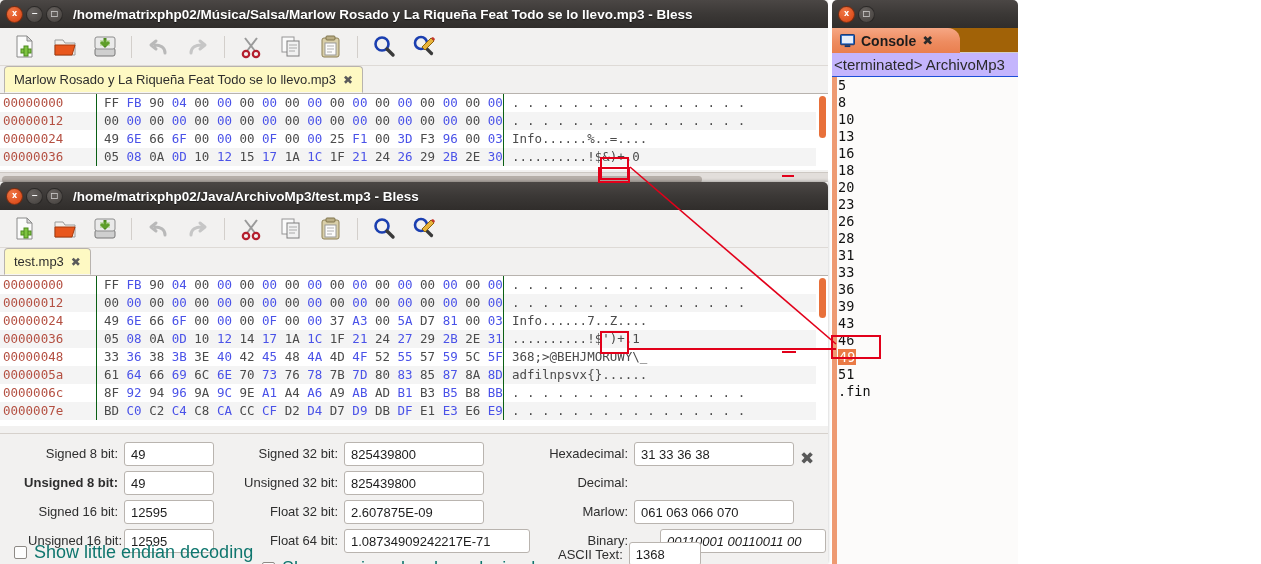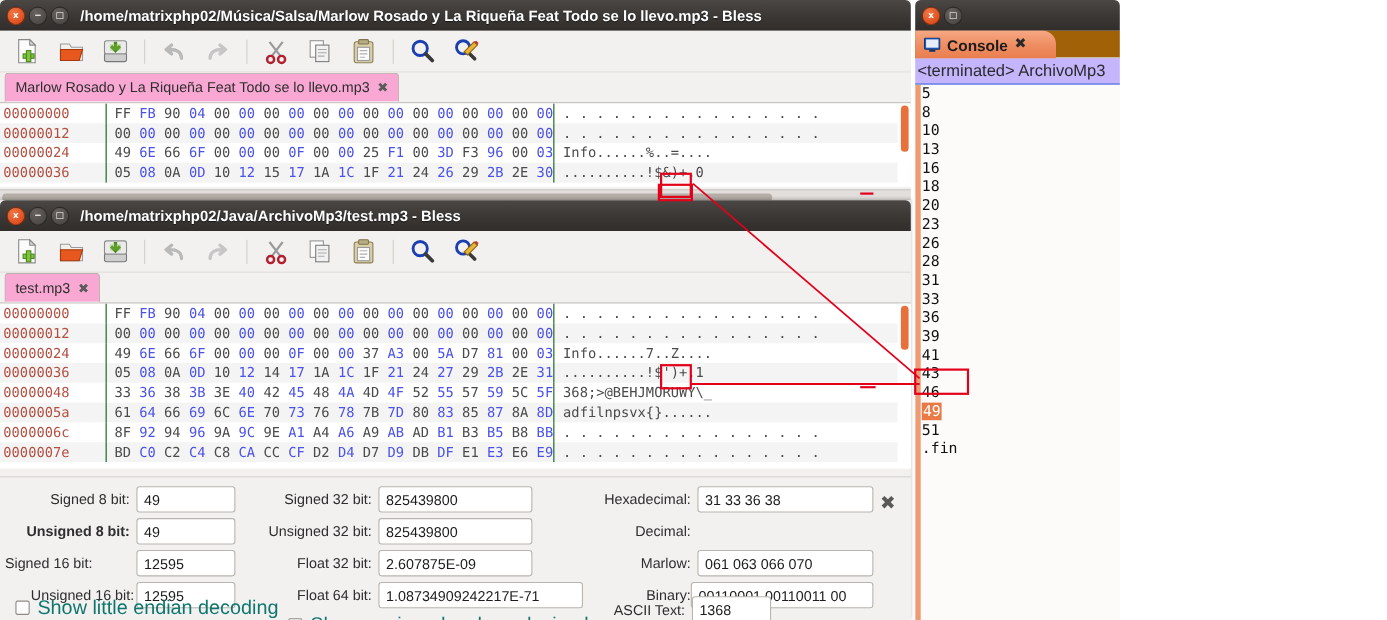--- a/index.html
+++ b/index.html
@@ -45,21 +45,21 @@
   .tbtn { width: 38px; height: 34px; display:flex; align-items:center; justify-content:center; }
   .tsep { width: 1px; height: 22px; background: #d3cfcb; margin: 0 5px; }
 
   
   .tabstrip {
     height: 28px; background: #f2f1f0; position: relative;
     border-bottom: 1px solid #b8b3ae;
     display: flex; align-items: flex-end; padding-left: 4px;
   }
   .tab {
-    height: 27px; background: #f9a8d4;
+    height: 27px; background: #fef9c3;
     border: 1px solid #b8b3ae; border-bottom: 1px solid #f6f5f4;
     border-top-left-radius: 4px; border-top-right-radius: 4px;
     display: flex; align-items: center; gap: 7px;
     padding: 4px 9px; font-size: 13px; color: #2e2e2e; white-space: nowrap;
   }
   .tabclose { color: #5a5a5a; font-size: 12px; font-family: "DejaVu Sans", sans-serif; font-weight: bold; }
 
   
   .hexarea {
     background: #ffffff; position: relative; overflow: hidden;
@@ -388,39 +388,39 @@
         <i style="top:2px; height:40px;"></i>
       </div>
     </div>
 
     <div class="decode" style="left:0; top:251px; width:828px; height:131px;">
       <div id="decode-grid" style="position: absolute; left: 0px; top: 0px; width: 828px; height: 131px;">
           <div class="dlabel" style="position: absolute; right: 710px; top: 12px;">Signed 8 bit:</div>
           <div class="dfield" style="position: absolute; left: 124px; top: 8px; width: 90px;">49</div>
           <div class="dlabel" style="position: absolute; right: 710px; top: 41px; font-weight: bold;">Unsigned 8 bit:</div>
           <div class="dfield" style="position: absolute; left: 124px; top: 37px; width: 90px;">49</div>
-          <div class="dlabel" style="position: absolute; right: 744px; top: 70px; text-align: right;">Signed 16 bit:</div>
+          <div class="dlabel" style="position: absolute; right: 710px; top: 70px; text-align: right;">Signed 16 bit:</div>
           <div class="dfield" style="position: absolute; left: 124px; top: 66px; width: 90px;">12595</div>
           <div class="dlabel" style="position: absolute; right: 706px; top: 99px;">Unsigned 16 bit:</div>
           <div class="dfield" style="position: absolute; left: 124px; top: 95px; width: 90px;">12595</div>
           <div class="dlabel" style="position: absolute; right: 490px; top: 12px;">Signed 32 bit:</div>
           <div class="dfield" style="position: absolute; left: 344px; top: 8px; width: 140px;">825439800</div>
           <div class="dlabel" style="position: absolute; right: 490px; top: 41px;">Unsigned 32 bit:</div>
           <div class="dfield" style="position: absolute; left: 344px; top: 37px; width: 140px;">825439800</div>
           <div class="dlabel" style="position: absolute; right: 490px; top: 70px;">Float 32 bit:</div>
           <div class="dfield" style="position: absolute; left: 344px; top: 66px; width: 140px;">2.607875E-09</div>
           <div class="dlabel" style="position: absolute; right: 490px; top: 99px; margin-left: 44px;">Float 64 bit:</div>
           <div class="dfield" style="position: absolute; left: 344px; top: 95px; width: 186px;">1.08734909242217E-71</div>
           <div class="dlabel" style="position: absolute; right: 200px; top: 12px;">Hexadecimal:</div>
           <div class="dfield" style="position: absolute; left: 634px; top: 8px; width: 160px;">31 33 36 38</div>
           <div class="dlabel" style="position: absolute; right: 200px; top: 41px;">Decimal:</div>
           <div class="dlabel" style="position: absolute; right: 200px; top: 70px;">Marlow:</div>
           <div class="dfield" style="position: absolute; left: 634px; top: 66px; width: 160px;">061 063 066 070</div>
           <div class="dlabel" style="position: absolute; right: 200px; top: 99px;">Binary:</div>
-          <div class="dfield" style="position: absolute; left: 628px; top: 95px; width: 166px;">00110001 00110011 00</div>
+          <div class="dfield" style="position: absolute; left: 660px; top: 95px; width: 166px; font-style: italic;">00110001 00110011 00</div>
         </div>
 
       <div style="position:absolute; left:800px; top:14px; font-size:17px; color:#595959; font-family:'DejaVu Sans', sans-serif;">
         <span>✖</span>
       </div>
 
       <div class="cbrow" style="position:absolute; left:14px; top:108px;">
         <span class="cbox"></span>
         <span>Show little endian decoding</span>
       </div>
@@ -471,21 +471,20 @@
           <div class="cline">16</div>
           <div class="cline">18</div>
           <div class="cline">20</div>
           <div class="cline">23</div>
           <div class="cline">26</div>
           <div class="cline">28</div>
           <div class="cline">31</div>
           <div class="cline">33</div>
           <div class="cline">36</div>
           <div class="cline">39</div>
-          <div class="cline">41</div>
           <div class="cline">43</div>
           <div class="cline">46</div>
           <div class="cline"><span class="chl">49</span></div>
           <div class="cline">51</div>
           <div class="cline">.fin</div>
         </div>
     </div>
   </div>
 
   <svg class="anno">

